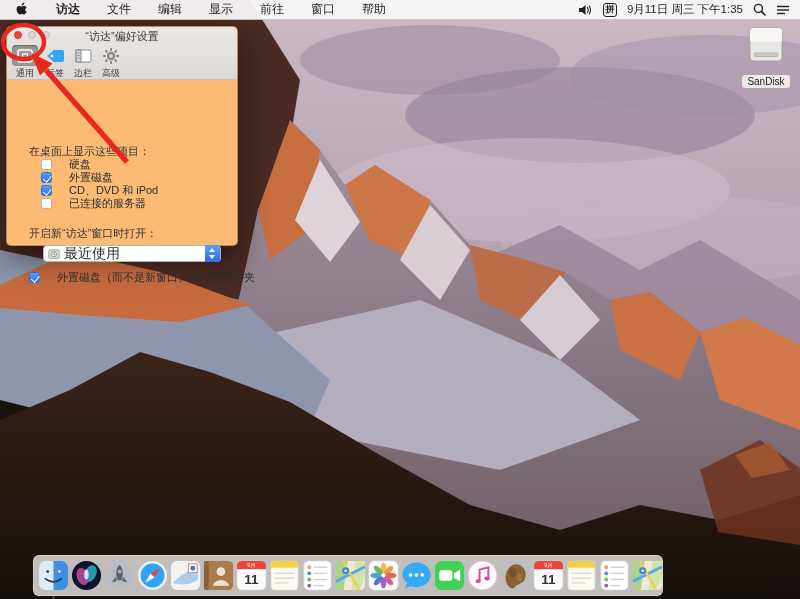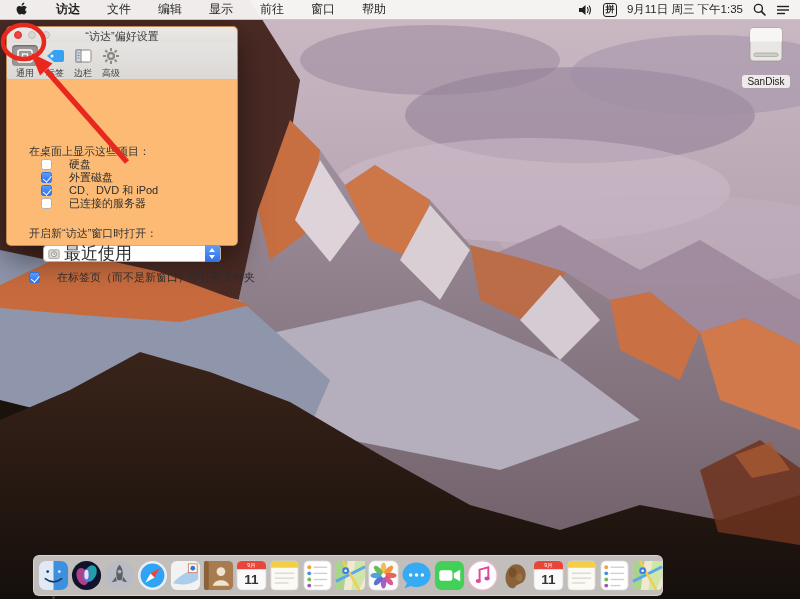--- a/index.html
+++ b/index.html
@@ -51,21 +51,21 @@
   .sec-label { position:absolute; left:22px; font-size:11px; color:#333; white-space:nowrap; }
   .cb-row { position:absolute; display:flex; align-items:center; gap:17px; white-space:nowrap; }
   .cb { position:relative; width:11px; height:11px; border-radius:2.5px;
     background:#fff; border:1px solid #b3b0ad; flex:0 0 auto; }
   .cb.checked { background:linear-gradient(#5a9cf8,#2d72ef); border-color:#2c6fe6; }
   .cb.checked::after { content:""; position:absolute; left:3px; top:0.5px; width:3.5px; height:6.5px;
     border:solid #fff; border-width:0 1.6px 1.6px 0; transform:rotate(40deg); }
   .select { position:absolute; left:36px; top:165px; width:178px; height:17px;
     background:#fff; border:1px solid #b8b5b1; border-radius:4px;
     display:flex; align-items:center; padding-left:4px; gap:4px; }
-  .select-text { font-size:17px; color:#2d2d2d; }
+  .select-text { font-size:14px; color:#2d2d2d; }
   .stepper { margin-left:auto; width:15px; height:17px; border-radius:0 3px 3px 0;
     background:linear-gradient(#5f9ef8,#2e6fe8); position:relative; }
   .stepper::before, .stepper::after { content:""; position:absolute; left:4px;
     border-left:3.5px solid transparent; border-right:3.5px solid transparent; }
   .stepper::before { top:3px; border-bottom:4px solid #fff; }
   .stepper::after  { bottom:3px; border-top:4px solid #fff; }
 
   
   .annotation { position:absolute; left:0; top:0; z-index:40; pointer-events:none; }
 
@@ -265,21 +265,21 @@
           <circle cx="6" cy="6.2" r="2.6" fill="#f2efe9" stroke="#8a867f" stroke-width="0.8"></circle>
           <path d="M6,4.6 L6,6.2 L7.3,7" stroke="#6e6a64" stroke-width="0.8" fill="none"></path>
         </svg>
       </span>
       <span class="select-text">最近使用</span>
       <span class="stepper"></span>
     </div>
 
     <div class="cb-row" style="left:22px; top:190px">
       <span class="cb checked"></span>
-      <span>在标签页（而不是新窗口）中打开文件夹</span>
+      <span>外置磁盘（而不是新窗口）中打开文件夹</span>
     </div>
   </div>
 </div>
 
 <svg class="annotation" width="240" height="200" viewBox="0 0 240 200">
   <ellipse cx="23.5" cy="42" rx="20.5" ry="17" fill="none" stroke="#e8281e" stroke-width="4.5"></ellipse>
   <line x1="127" y1="162" x2="46" y2="70" stroke="#e8281e" stroke-width="5.5"></line>
   <polygon points="31,53 52.5,63.5 40,75.5" fill="#e8281e"></polygon>
 </svg>
 

